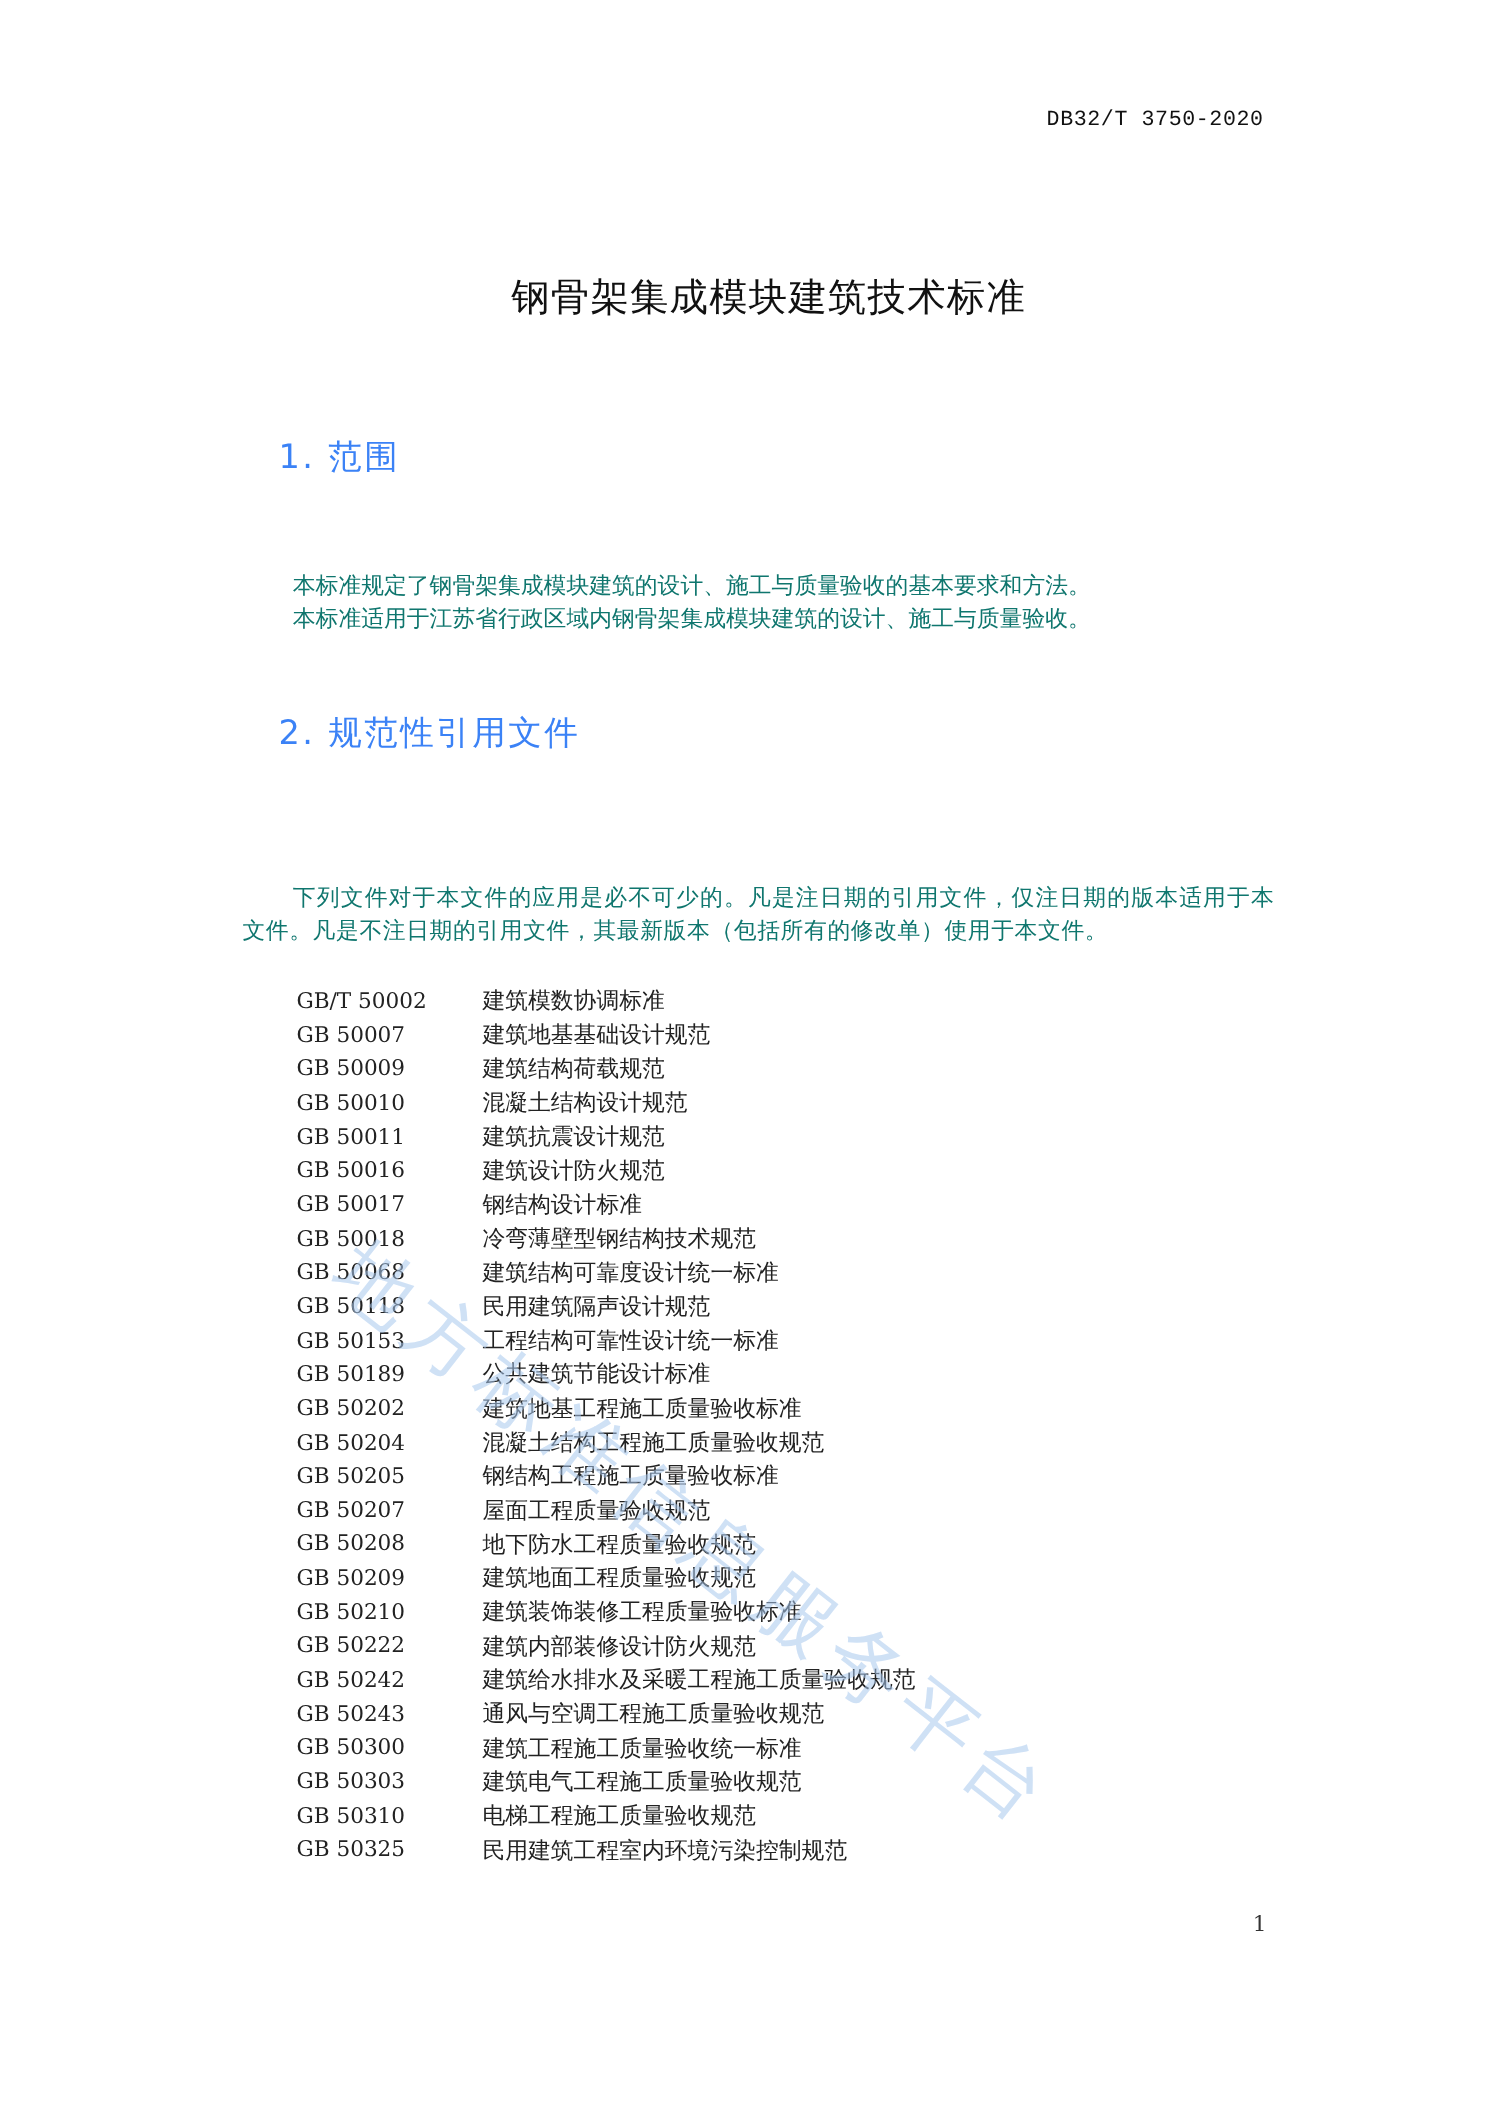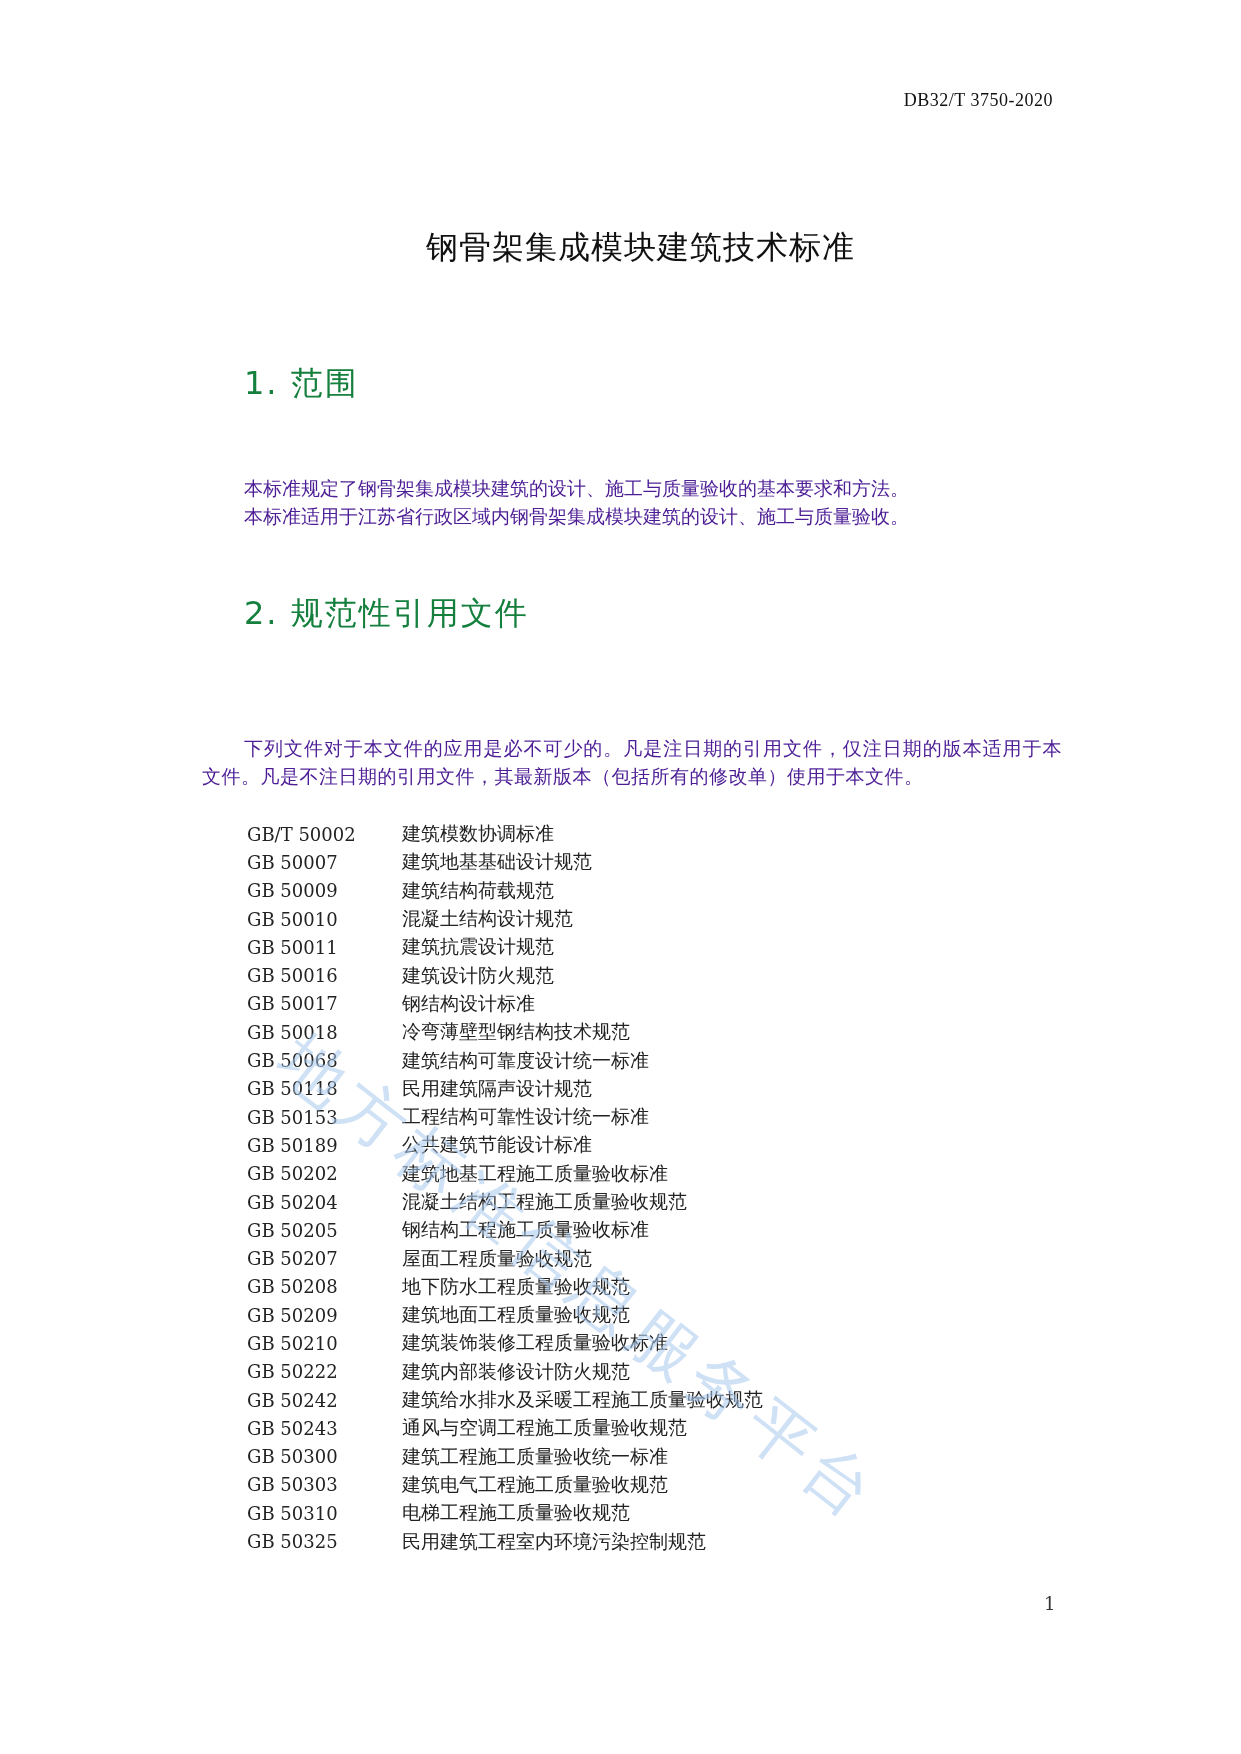--- a/index.html
+++ b/index.html
@@ -2,38 +2,38 @@
 <html><head>
   <meta charset="utf-8">
   <style>
     html, body { margin: 0; padding: 0; background: #ffffff; }
     body {
       width: 1241px; height: 1754px; position: relative; overflow: hidden;
       font-family: "DejaVu Serif", "Liberation Serif", serif; color: #111;
     }
     .std-code {
       position: absolute; top: 90px; right: 188px;
-      font-family: Liberation Serif, serif;
+      font-family: Liberation Mono, monospace;
       font-size: 18px; letter-spacing: 0.5px; color: #111;
     }
     .doc-title {
       position: absolute; top: 226px; left: 0; width: 1241px; text-align: center;
       font-family: "DejaVu Sans", "Liberation Sans", sans-serif;
       font-size: 32px; font-weight: normal; color: #111; letter-spacing: 1px;
       padding-left: 40px; box-sizing: border-box;
     }
     .section-heading {
       position: absolute; left: 232px;
       font-family: "DejaVu Sans", "Liberation Sans", sans-serif;
-      font-size: 32px; color: #15803d; letter-spacing: 2px; margin-left: 12px;
+      font-size: 28px; color: #3b82f6; letter-spacing: 2px;
     }
     .sec1 { top: 362px; }
     .sec2 { top: 592px; }
     .para {
-      position: absolute; font-size: 19px; line-height: 28px; color: #4c1d95;
+      position: absolute; font-size: 19px; line-height: 28px; color: #0f766e;
     }
     .scope { top: 474px; left: 244px; width: 820px; }
     .scope p { margin: 0; }
     .intro { top: 734px; left: 202px; width: 860px; text-indent: 42px; text-align: justify; letter-spacing: 0.5px; }
     .ref-list { position: absolute; top: 805px; left: 232px; margin: 15px; padding: 0; list-style: none; }
     .ref-row { display: flex; height: 28.3px; align-items: center; font-size: 19px; color: #222; }
     .ref-code { width: 155px; font-family: "DejaVu Serif", "Liberation Serif", serif; font-size: 18px; }
     .ref-name { white-space: nowrap; }
     .page-number {
       position: absolute; top: 1593px; left: 1044px; font-size: 18px; color: #333;

